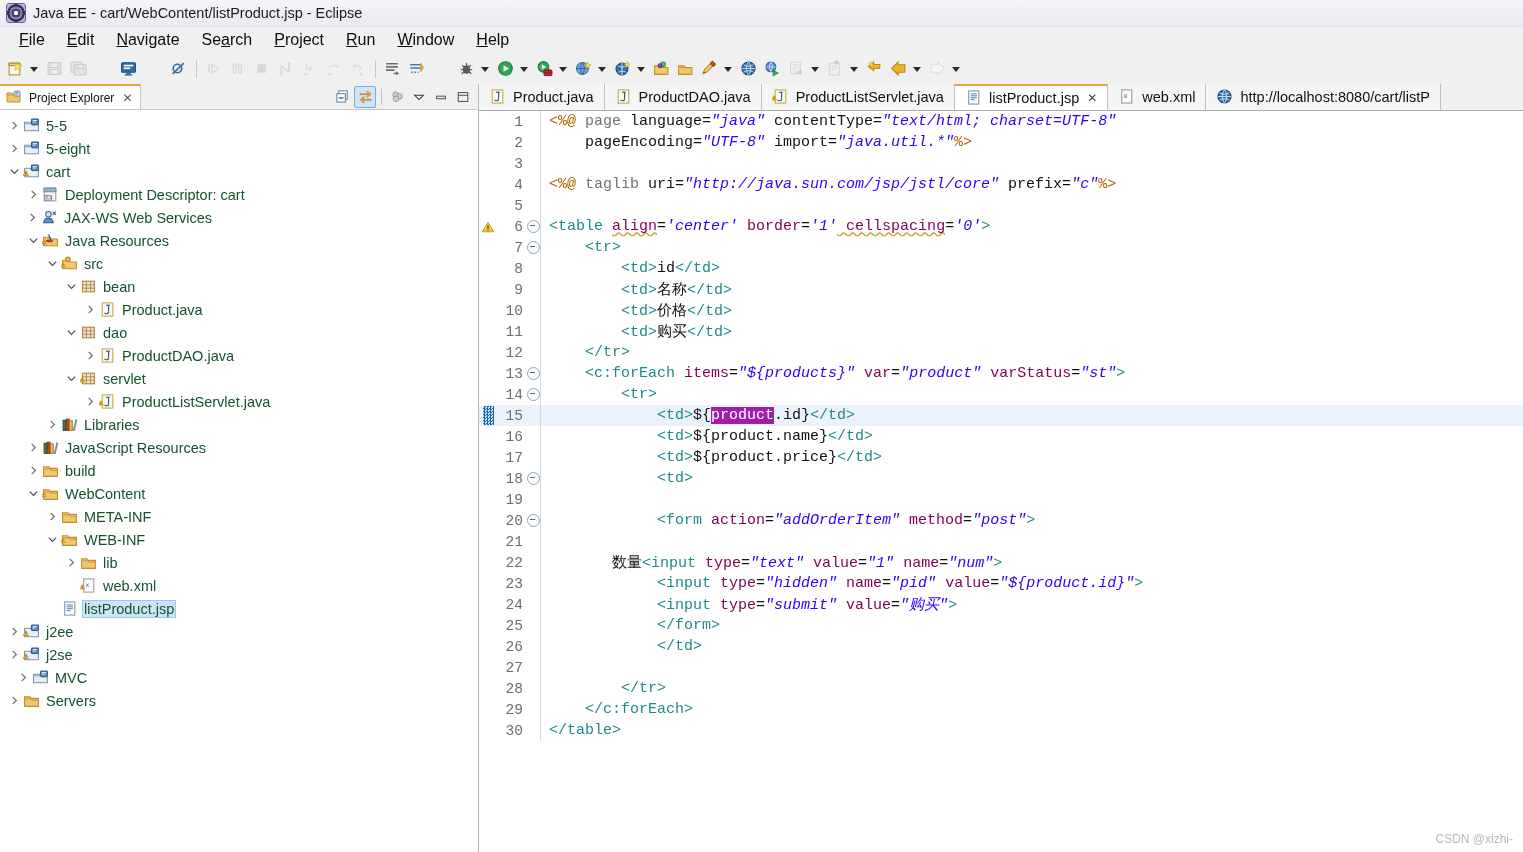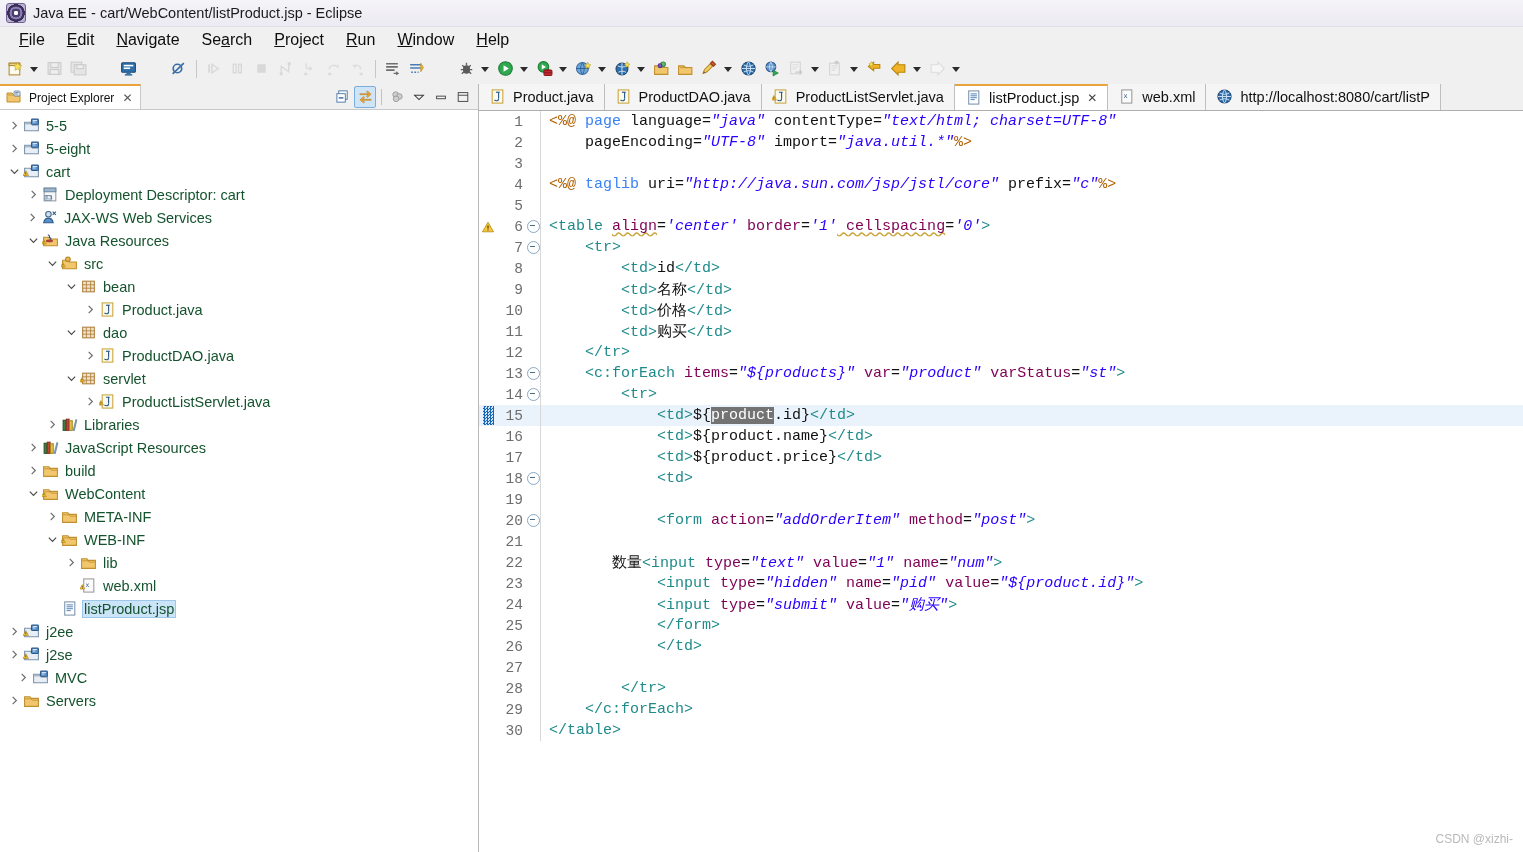--- a/index.html
+++ b/index.html
@@ -239,24 +239,24 @@
   .sel-marker {
     width: 11px; height: 19px;
     background:
       repeating-conic-gradient(#1466b8 0 25%, #cfe3f5 0 50%) 0 0 / 3px 3px;
   }
 
   
   .tag     { color: #1f8a8a; }
   .attr    { color: #7f0055; }
   .str     { color: #2a00ff; font-style: italic; }
-  .dir     { color: #3b82f6; }
+  .dir     { color: #737373; }
   .dirbr   { color: #b06000; }
   .plain   { color: #111111; }
-  .sel     { background: #737373; color: #ffffff; }
+  .sel     { background: #a21caf; color: #ffffff; }
   .sq      { text-decoration: underline wavy #caa53a; text-decoration-skip-ink: none; }
 
   .warn-ico { width: 14px; height: 14px; }
 
   .watermark {
     position: absolute;
     right: 10px; bottom: 6px;
     font-size: 12px;
     color: #b9b9b9;
     font-family: "Liberation Sans", sans-serif;

